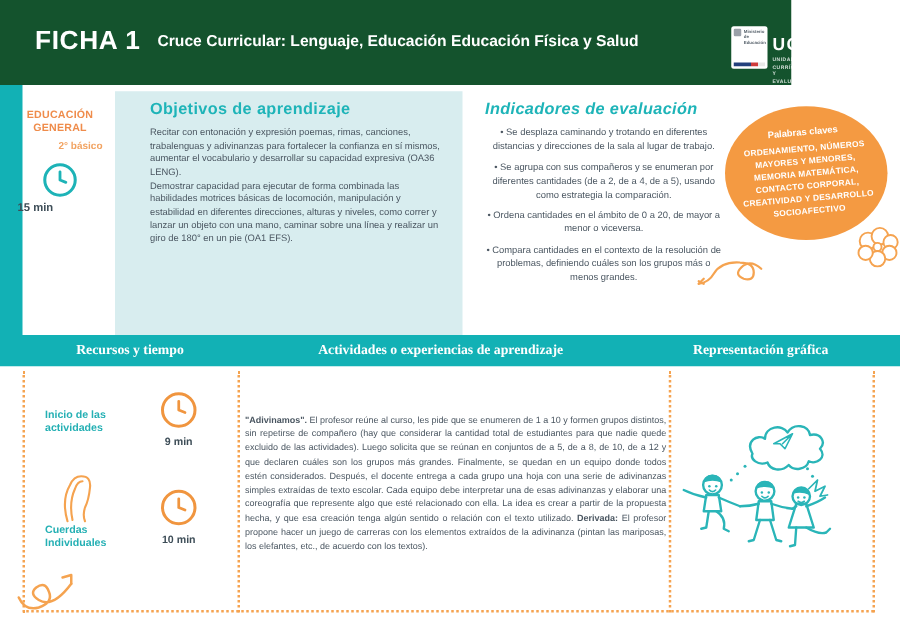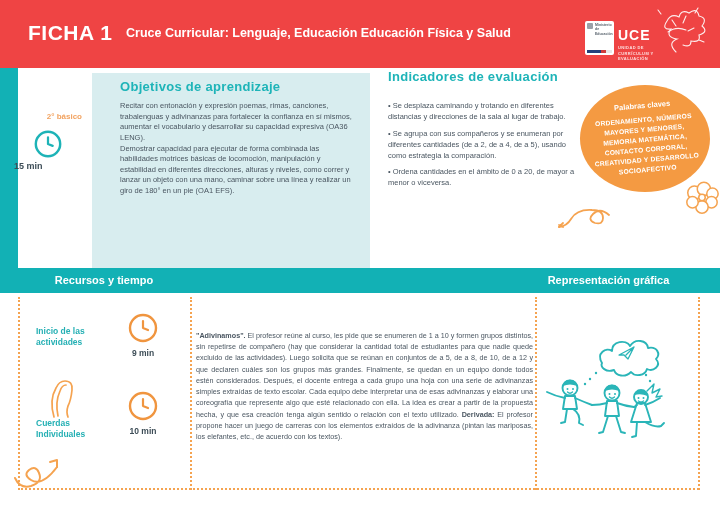--- a/index.html
+++ b/index.html
@@ -1,20 +1,20 @@
 <!DOCTYPE html>
 <html><head>
 <meta charset="utf-8">
 <style>
   html,body{margin:0;padding:0;}
   .page{position:relative;width:720px;height:509px;background:#ffffff;overflow:hidden;
         font-family:"Liberation Sans",sans-serif;color:#4a5661;}
 
   
-  .header{position:absolute;left:0;top:0;width:720px;height:68px;background:#ef4444;}
+  .header{position:absolute;left:0;top:0;width:633px;height:68px;background:#14532d;}
   .ficha{position:absolute;left:28px;top:21px;font-size:21px;font-weight:800;color:#fff;letter-spacing:.5px;}
   .subtitle{position:absolute;left:126px;top:26px;font-size:12.5px;font-weight:600;color:#fff;}
   .logo-box{position:absolute;left:585px;top:21px;width:29px;height:34px;background:#fff;border-radius:2px;overflow:hidden;}
   .logo-emblem{position:absolute;left:2px;top:2px;width:6px;height:6px;background:#9aa0a8;border-radius:1px;}
   .logo-text{position:absolute;left:10px;top:2px;font-size:3.5px;line-height:1.25;color:#55606a;font-weight:700;}
   .logo-stripe{position:absolute;left:2px;right:2px;bottom:2px;height:3px;
       background:linear-gradient(90deg,#24407c 0 55%,#ce3c3c 55% 78%,#e8e8e8 78%);}
   .uce{position:absolute;left:618px;top:27px;color:#fff;}
   .uce-acronym{font-size:14px;font-weight:700;letter-spacing:1px;}
   .uce-sub{font-size:4px;line-height:1.4;letter-spacing:.4px;color:rgba(255,255,255,.82);margin-top:2px;font-weight:700;}
@@ -27,37 +27,37 @@
   .side-program{position:absolute;left:14px;top:86px;width:68px;text-align:center;
       font-size:8.5px;font-weight:800;color:#ef8c4b;line-height:1.3;letter-spacing:.2px;}
   .side-grade{position:absolute;left:14px;top:112px;width:68px;text-align:right;
       font-size:8px;font-weight:700;color:#f2a361;}
   .side-clock{position:absolute;left:33px;top:129px;}
   .side-time{position:absolute;left:14px;top:161px;width:68px;
       font-size:9px;font-weight:600;color:#3d4d57;}
 
   .sec-title{position:absolute;font-size:13px;font-weight:700;color:#1eb4b8;letter-spacing:.3px;}
   .obj-title{left:120px;top:79px;}
-  .ind-title{left:388px;top:69px;}
+  .ind-title{left:388px;top:79px;font-style:italic;}
   .obj-body{position:absolute;left:120px;top:101px;width:233px;font-size:7.5px;line-height:1.42;color:#4a5661;}
-  .ind-body{position:absolute;left:388px;top:101px;width:190px;font-size:7.5px;line-height:1.45;color:#4a5661;}
+  .ind-body{position:absolute;left:388px;top:101px;width:190px;font-size:7.5px;line-height:1.45;color:#4a5661;text-align:center;}
   .ind-body .bullet{margin-bottom:6px;}
 
   
   .kw-circle{position:absolute;left:580px;top:85px;width:130px;height:107px;background:#f49a42;
       border-radius:50%;display:flex;align-items:center;justify-content:center;}
   .kw-inner{transform:rotate(-5deg);text-align:center;padding:0 8px;color:#fff;}
   .kw-title{font-size:7.5px;font-weight:700;margin-bottom:5px;}
   .kw-text{font-size:6.7px;font-weight:700;line-height:1.5;letter-spacing:.2px;}
   .flower{position:absolute;left:683px;top:181px;}
   .curl{position:absolute;left:557px;top:206px;}
 
   
   .band2{position:absolute;left:0;top:268px;width:720px;height:25px;background:#12b1b5;}
-  .col-h{position:absolute;top:274px;color:#fff;font-size:11px;font-weight:700;text-align:center;}
+  .col-h{position:absolute;top:274px;color:#fff;font-size:11px;font-weight:700;text-align:center;font-family:Liberation Serif, serif;}
   .col-h1{left:18px;width:172px;}
   .col-h2{left:185px;width:335px;}
   .col-h3{left:531px;width:155px;}
 
   
   .vdash{position:absolute;top:297px;height:193px;width:0;border-left:2px dotted #f5a350;}
   .vd1{left:18px;}.vd2{left:190px;}.vd3{left:535px;}.vd4{left:698px;}
   .hdash{position:absolute;left:18px;top:488px;width:681px;height:0;border-top:2px dotted #f5a350;}
 
   
@@ -114,38 +114,40 @@
         <path d="M22 30 q8 -6 18 -2"></path>
         <path d="M26 18 l4 6 M40 14 l-3 7 M48 26 l-6 3"></path>
         <path d="M12 8 l3 4 M52 6 l-3 5 M58 40 l-5 -2"></path>
       </g>
     </svg>
   </div>
 
   <div class="stripe"></div>
   <div class="panel"></div>
 
+  <div class="side-program">EDUCACIÓN GENERAL</div>
   <div class="side-grade">2° básico</div>
   <svg class="side-clock" width="30" height="30" viewBox="0 0 32 32">
     <circle cx="16" cy="16" r="13" fill="none" stroke="#1db3b7" stroke-width="2.6"></circle>
     <path d="M16 16 L16 9 M16 16 L21 18" fill="none" stroke="#1db3b7" stroke-width="2.4" stroke-linecap="round"></path>
   </svg>
   <div class="side-time">15 min</div>
 
   <div class="sec-title obj-title">Objetivos de aprendizaje</div>
   <div class="obj-body">
     <div>Recitar con entonación y expresión poemas, rimas, canciones, trabalenguas y adivinanzas para fortalecer la confianza en sí mismos, aumentar el vocabulario y desarrollar su capacidad expresiva (OA36 LENG).</div>
     <div>Demostrar capacidad para ejecutar de forma combinada las habilidades motrices básicas de locomoción, manipulación y estabilidad en diferentes direcciones, alturas y niveles, como correr y lanzar un objeto con una mano, caminar sobre una línea y realizar un giro de 180° en un pie (OA1 EFS).</div>
   </div>
 
   <div class="sec-title ind-title">Indicadores de evaluación</div>
   <div class="ind-body">
     <div class="bullet">• Se desplaza caminando y trotando en diferentes distancias y direcciones de la sala al lugar de trabajo.</div>
     <div class="bullet">• Se agrupa con sus compañeros y se enumeran por diferentes cantidades (de a 2, de a 4, de a 5), usando como estrategia la comparación.</div>
     <div class="bullet">• Ordena cantidades en el ámbito de 0 a 20, de mayor a menor o viceversa.</div>
+    <div class="bullet">• Compara cantidades en el contexto de la resolución de problemas, definiendo cuáles son los grupos más o menos grandes.</div>
   </div>
 
   <div class="kw-circle">
     <div class="kw-inner">
       <div class="kw-title">Palabras claves</div>
       <div class="kw-text">ORDENAMIENTO, NÚMEROS MAYORES Y MENORES, MEMORIA MATEMÁTICA, CONTACTO CORPORAL, CREATIVIDAD Y DESARROLLO SOCIOAFECTIVO</div>
     </div>
   </div>
 
   <svg class="flower" width="38" height="33" viewBox="0 0 40 34">
@@ -160,20 +162,21 @@
     </g>
   </svg>
 
   <svg class="curl" width="54" height="28" viewBox="0 0 54 28">
     <path d="M52 9 q-9 -8 -16 -1 q-6 6 2 9 q8 2 8 -5 q0 -8 -11 -8 q-15 -1 -21 9 q-4 7 -12 8" fill="none" stroke="#f5a350" stroke-width="1.8" stroke-linecap="round"></path>
     <path d="M6 17 l-4 4 M6 21 l-4 -2" fill="none" stroke="#f5a350" stroke-width="1.8" stroke-linecap="round"></path>
   </svg>
 
   <div class="band2"></div>
   <div class="col-h col-h1">Recursos y tiempo</div>
+  <div class="col-h col-h2">Actividades o experiencias de aprendizaje</div>
   <div class="col-h col-h3">Representación gráfica</div>
 
   <div class="vdash vd1"></div>
   <div class="vdash vd2"></div>
   <div class="vdash vd3"></div>
   <div class="vdash vd4"></div>
   <div class="hdash"></div>
 
   <div class="res-label res-label1">Inicio de las actividades</div>
   <svg class="res-clock clock1" width="32" height="32" viewBox="0 0 32 32">

